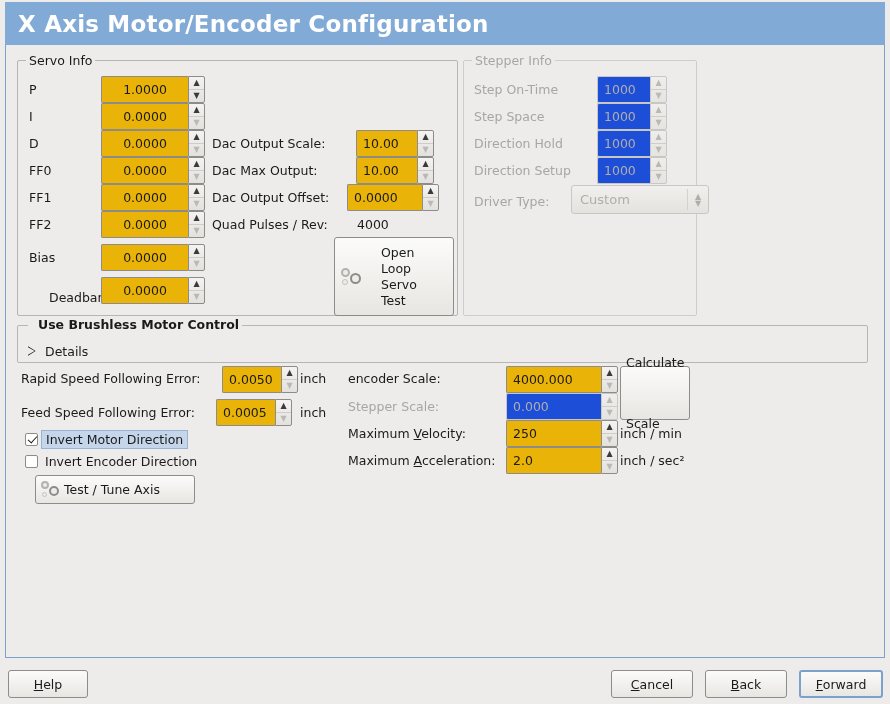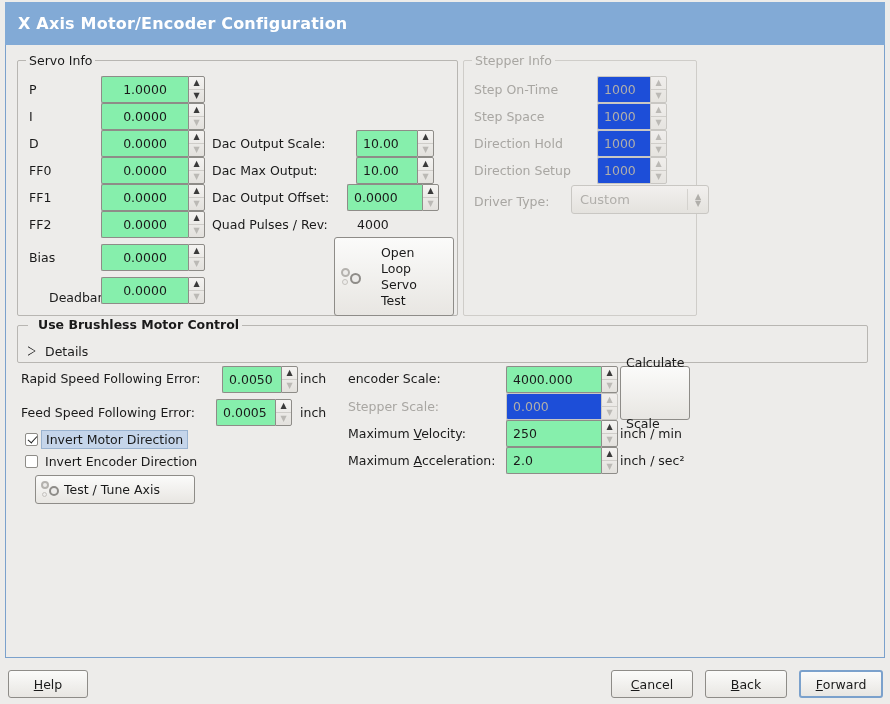--- a/index.html
+++ b/index.html
@@ -14,21 +14,21 @@
   }
   #app { position: relative; width: 890px; height: 704px; }
 
   
   .titlebar {
     position: absolute; left: 5px; top: 2px; width: 880px; height: 43px;
     background: #82aad6;
     display: flex; align-items: center;
   }
   .titlebar .title {
-    color: #ffffff; font-size: 16px; font-weight: bold;
+    color: #ffffff; font-size: 23px; font-weight: bold;
     padding-left: 13px; letter-spacing: .2px;
   }
 
   
   .content {
     position: absolute; left: 5px; top: 45px; width: 880px; height: 613px;
     background: #edecea;
     border: 1px solid #7ba1cc;
     border-top: none;
   }
@@ -49,21 +49,21 @@
   #brushless-group > .legend { top: -9px; left: 10px; display: flex; align-items: center; gap: 7px; font-weight: bold; }
 
   
   .lbl { position: absolute; white-space: nowrap; line-height: 16px; }
   .lbl.dim { color: #a8a6a2; }
   .u { text-decoration: underline; }
 
   
   .spin { position: absolute; display: flex; height: 27px; }
   .spin .fld {
-    flex: 1 1 auto; background: #86efac;
+    flex: 1 1 auto; background: #eab308;
     border: 1px solid #8e8c88; border-right: none;
     border-radius: 2px 0 0 2px;
     display: flex; align-items: center;
     padding: 0 6px; font-size: 12.5px; color: #1a1a1a;
     overflow: hidden;
   }
   .spin .fld.center { justify-content: center; }
   .spin .btns {
     width: 17px; flex: 0 0 17px;
     background: linear-gradient(#f4f3f1, #e3e1dd);

